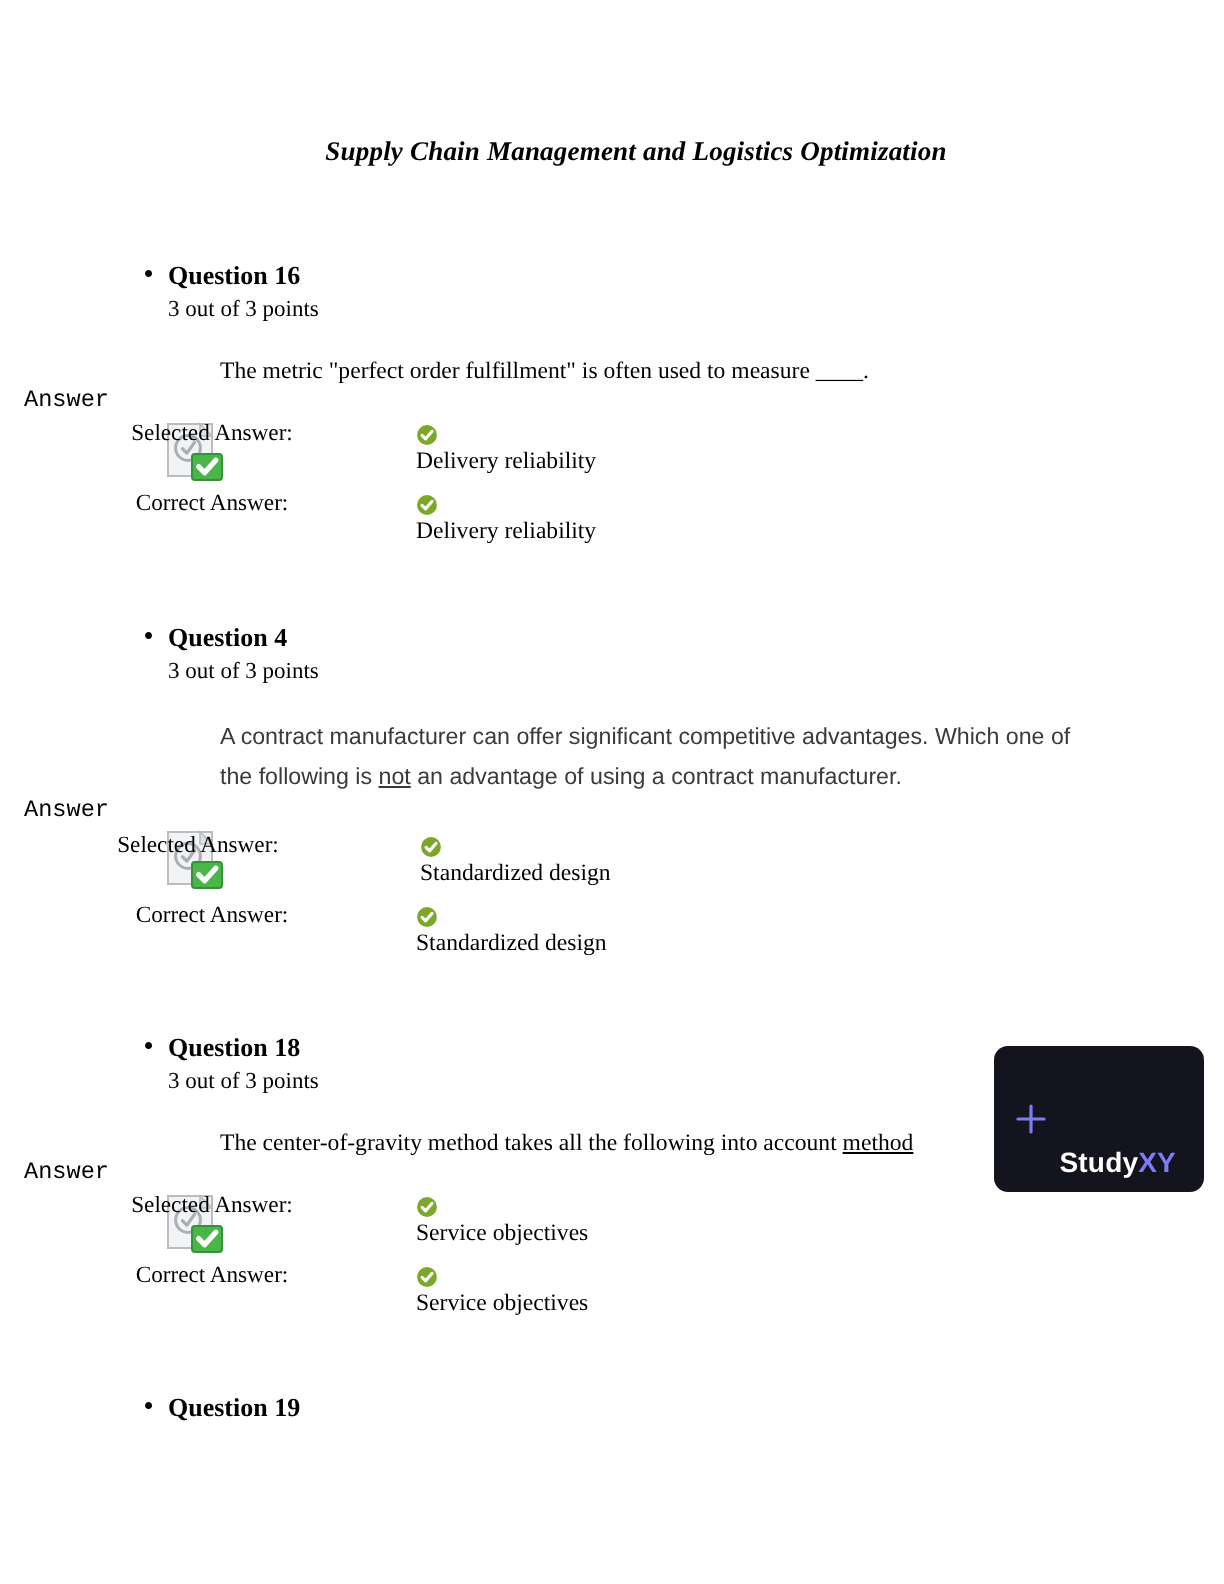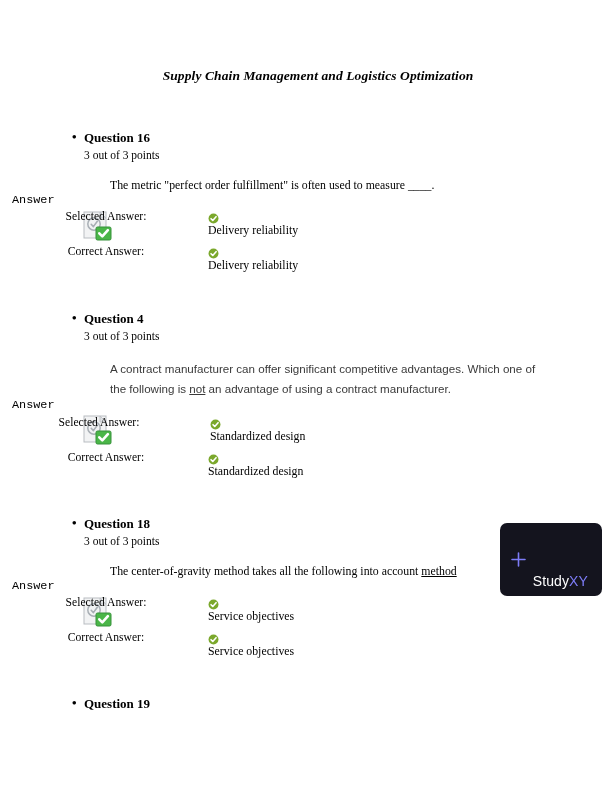--- a/index.html
+++ b/index.html
@@ -152,21 +152,21 @@
     padding: 7px 14px 7px 11px;
     font-family: "Liberation Sans", "DejaVu Sans", sans-serif;
   }
   .studyxy .plus-icon {
     display: block;
     width: 15px;
     height: 15px;
   }
   .studyxy .wordmark {
     font-size: 14px;
-    font-weight: normal;
+    font-weight: bold;
     letter-spacing: 0.1px;
     line-height: 15px;
     white-space: nowrap;
     margin-top: 44px;
   }
   .studyxy .wm-study { color: #ffffff; }
   .studyxy .wm-xy { color: #7d7cf7; }
 </style>
 </head>
 <body>

